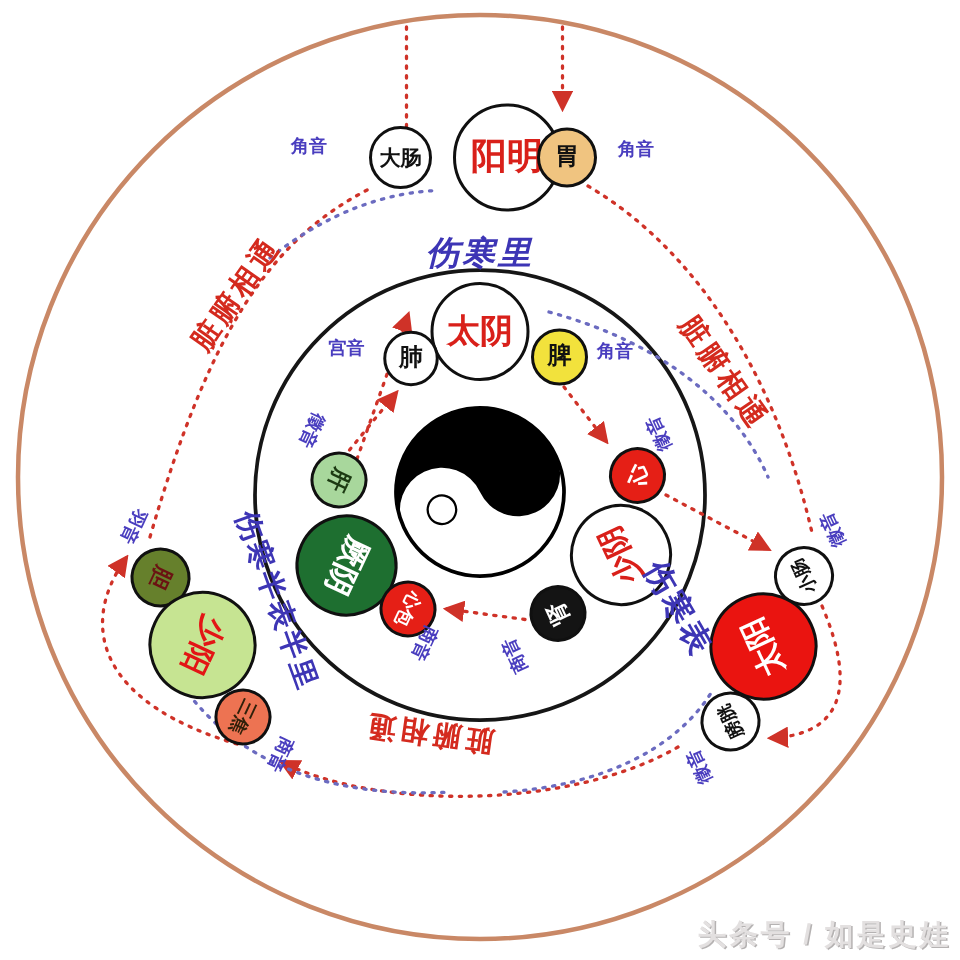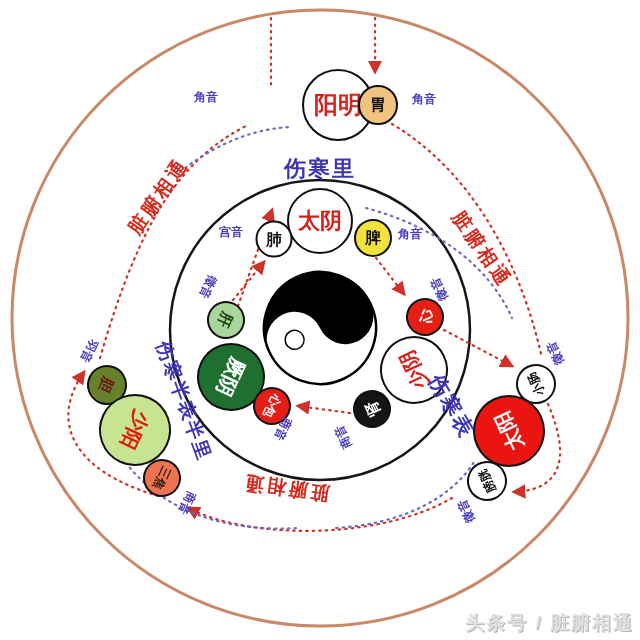--- a/index.html
+++ b/index.html
@@ -62,20 +62,21 @@
 
     <g transform="translate(320,328) rotate(-115)">
       <circle r="56" fill="#ffffff" stroke="#000000" stroke-width="2.5"></circle>
       <path d="M0,-56 A56,56 0 0,1 0,56 A28,28 0 0,1 0,0 A28,28 0 0,0 0,-56 Z" fill="#000000"></path>
       <circle cx="0" cy="-28" r="9.5" fill="#ffffff" stroke="#000" stroke-width="1.5"></circle>
       <circle cx="0" cy="28" r="9.5" fill="#000000"></circle>
     </g>
   </svg>
 
   <div class="node" style="left:338px;top:105px;width:72px;height:72px;font-size:24px;color:#d9201a;">阳明</div>
+  <div class="node" style="left:267px;top:105px;width:42px;height:42px;font-size:14px;color:#111;">大肠</div>
   <div class="node" style="left:378px;top:105px;width:40px;height:40px;font-size:16px;color:#111;background:#f0c480;">胃</div>
   <div class="node" style="left:320px;top:221px;width:66px;height:66px;font-size:22px;color:#d9201a;">太阴</div>
   <div class="node" style="left:274px;top:239px;width:37px;height:37px;font-size:16px;color:#111;">肺</div>
   <div class="node" style="left:373px;top:238px;width:38px;height:38px;font-size:16px;color:#111;background:#f2e23c;">脾</div>
 
   <div class="node rotL" style="left:226px;top:320px;width:38px;height:38px;font-size:15px;color:#1c3a12;background:#a8d79c;">肝</div>
   <div class="node rotL" style="left:231px;top:377px;width:68px;height:68px;font-size:20px;color:#ffffff;background:#1e6f30;">厥阴</div>
   <div class="node rotL" style="left:272px;top:406px;width:38px;height:38px;font-size:12px;color:#ffffff;background:#e51f16;">心包</div>
   <div class="node rotL" style="left:107px;top:385px;width:40px;height:40px;font-size:15px;color:#6b1212;background:#66802c;">胆</div>
   <div class="node rotL" style="left:135px;top:430px;width:72px;height:72px;font-size:20px;color:#e31515;background:#c6e492;">少阳</div>
@@ -94,23 +95,23 @@
   <span class="tone" style="left:410px;top:234px;">角音</span>
   <span class="tone rL" style="left:208px;top:287px;">徵音</span>
   <span class="tone rL" style="left:283px;top:429px;">商音</span>
   <span class="tone rL" style="left:89px;top:351px;">羽音</span>
   <span class="tone rL" style="left:187px;top:503px;">商音</span>
   <span class="tone rR" style="left:439px;top:289px;">徵音</span>
   <span class="tone rR" style="left:343px;top:437px;">商音</span>
   <span class="tone rR" style="left:555px;top:353px;">徵音</span>
   <span class="tone rR" style="left:466px;top:511px;">徵音</span>
 
-  <span class="zone" style="left:320px;top:169px;font-size:22px;">伤寒里</span>
+  <span class="zone" style="left:320px;top:169px;font-size:22px;font-style:italic;">伤寒里</span>
   <span class="zone" style="left:184px;top:401px;font-size:19px;transform:translate(-50%,-50%) rotate(70deg);">伤寒半表半里</span>
   <span class="zone" style="left:452px;top:406px;font-size:21px;transform:translate(-50%,-50%) rotate(60deg);">伤寒表</span>
 
   <span class="rel" style="left:158px;top:196px;transform:translate(-50%,-50%) rotate(-55deg);">脏腑相通</span>
   <span class="rel" style="left:482px;top:249px;transform:translate(-50%,-50%) rotate(55deg);">脏腑相通</span>
   <span class="rel" style="left:286px;top:488px;transform:translate(-50%,-50%) rotate(188deg);">脏腑相通</span>
 
-  <span class="watermark">头条号 / 脏腑相通</span>
+  <span class="watermark">头条号 / 如是史娃</span>
 
 </div>
 
 </body></html>

